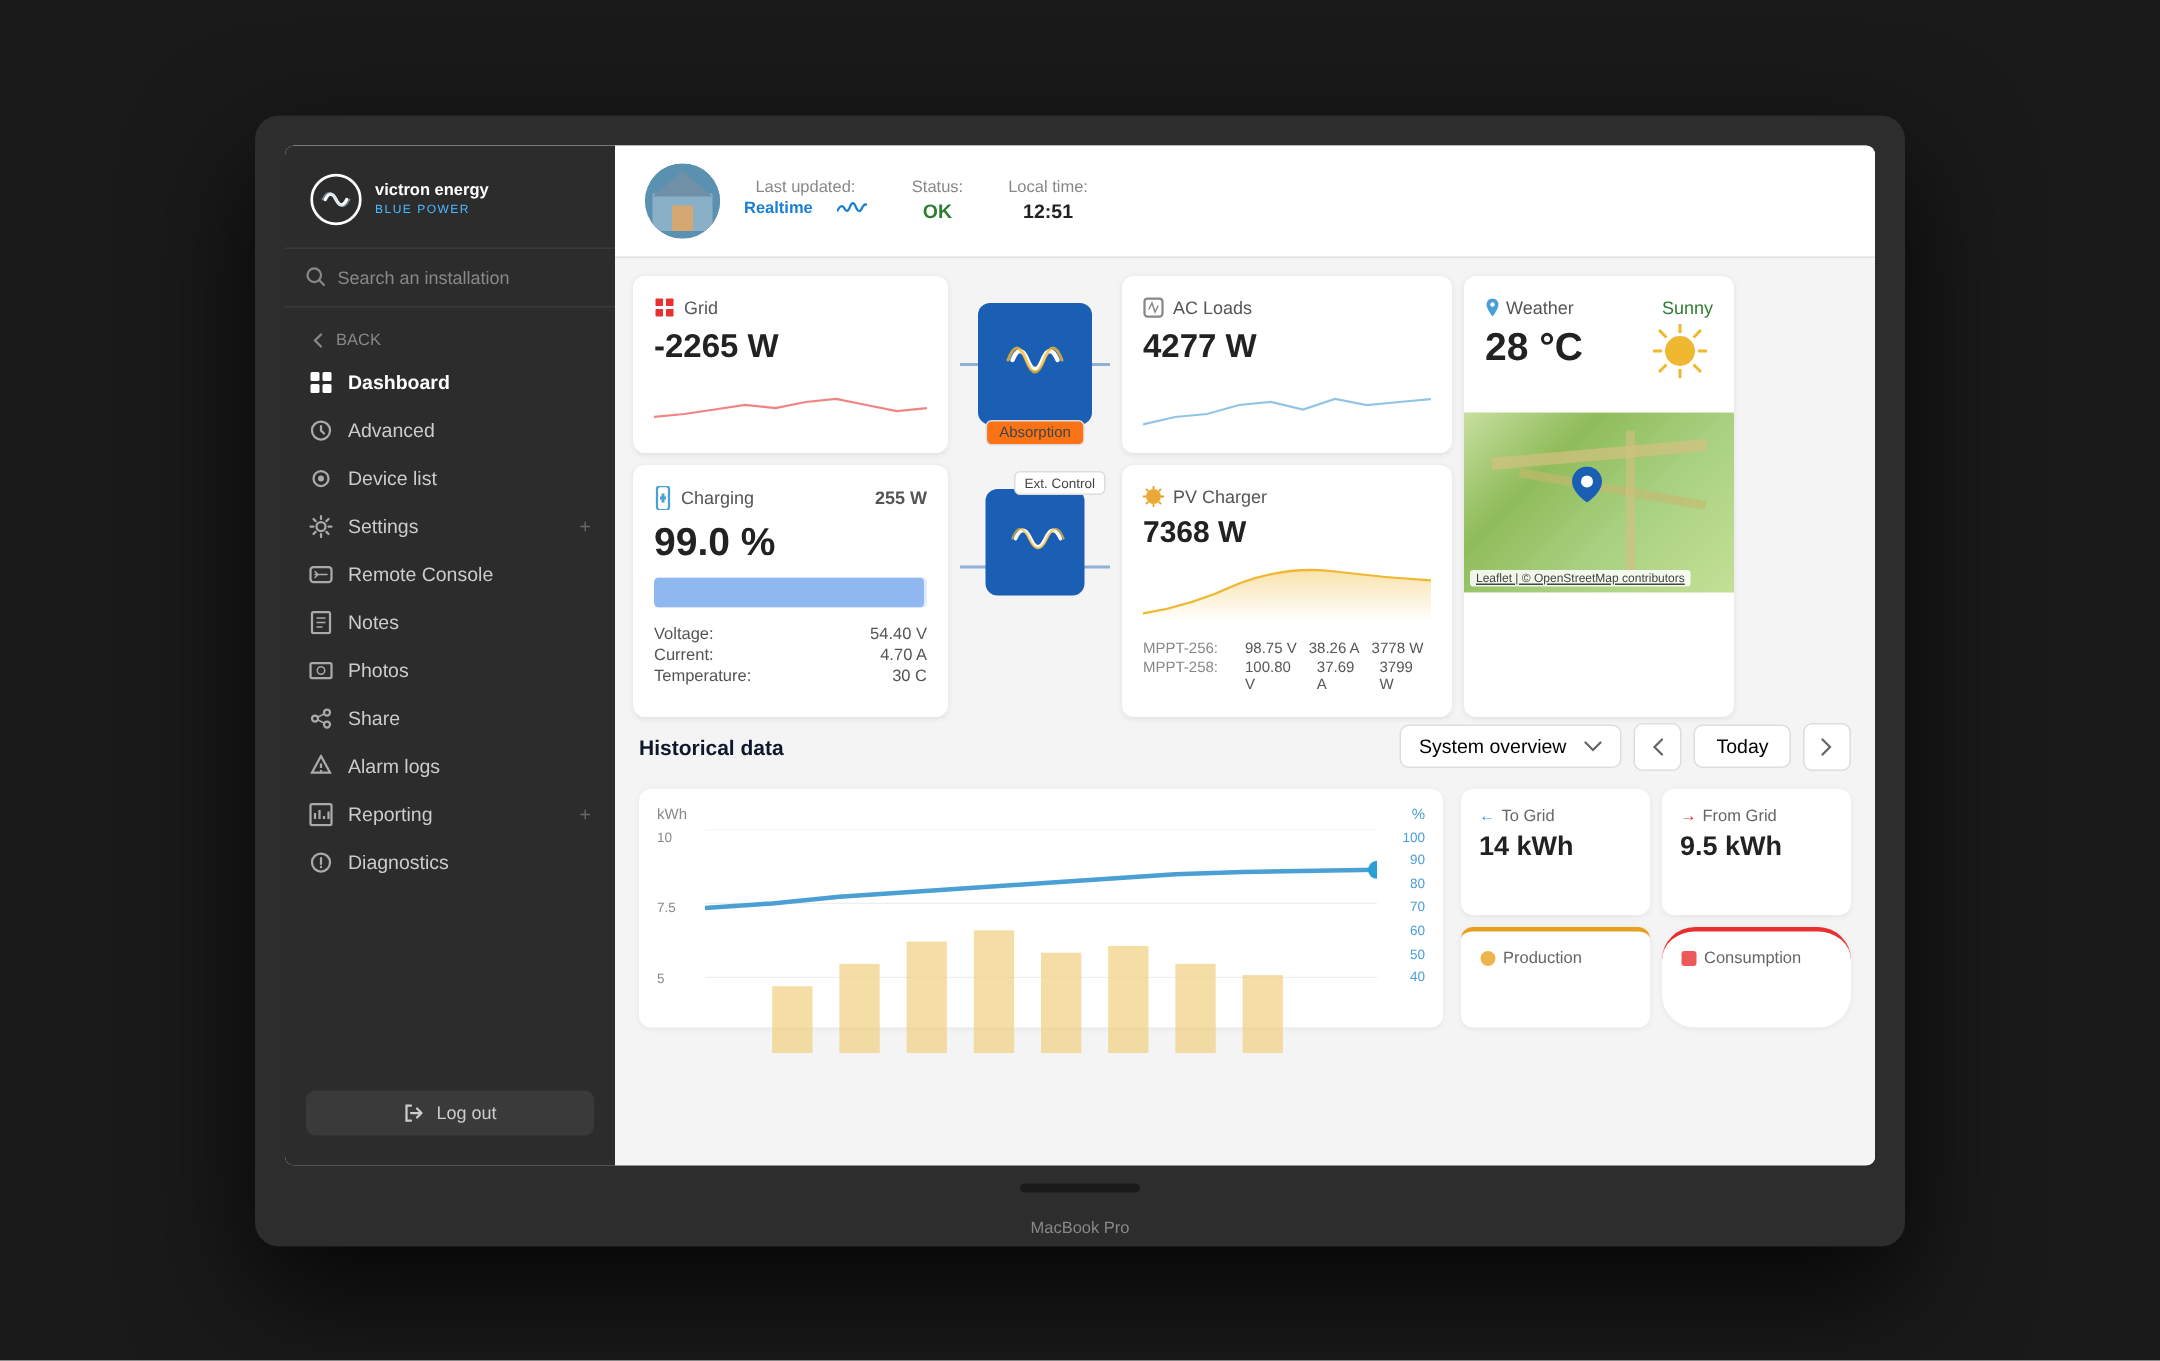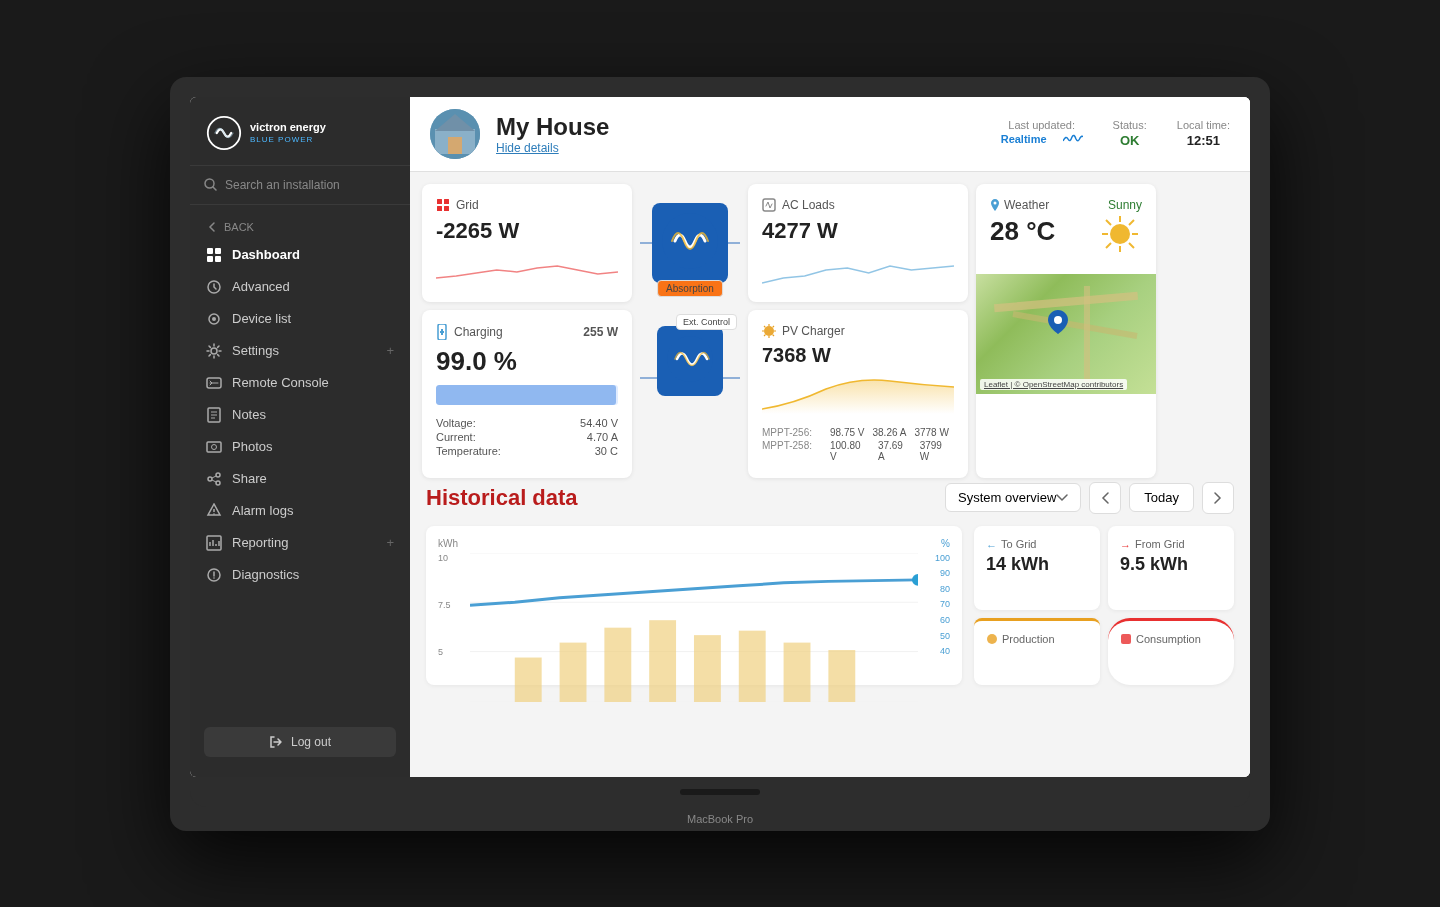--- a/index.html
+++ b/index.html
@@ -249,32 +249,32 @@
       background: #f4f4f4;
       padding: 0 16px 16px;
     }
     .hist-header {
       display: flex;
       align-items: center;
       justify-content: space-between;
       margin-bottom: 12px;
       padding-top: 4px;
     }
-    .hist-title { font-size: 22px; font-weight: 700; color: #b91c1c; }
+    .hist-title { font-size: 14px; font-weight: 700; color: #0f172a; }
     .hist-controls { display: flex; align-items: center; gap: 8px; }
     .system-select {
       border: 1px solid #ddd;
       border-radius: 6px;
       padding: 6px 12px;
       font-size: 13px;
       background: #fff;
       cursor: pointer;
       display: flex;
       align-items: center;
-      gap: 0;
+      gap: 12px;
     }
     .nav-btn {
       width: 32px;
       height: 32px;
       border: 1px solid #ddd;
       border-radius: 6px;
       background: #fff;
       cursor: pointer;
       display: flex;
       align-items: center;
@@ -534,24 +534,20 @@
     <div class="main-content">
 
       <div class="top-header">
         <div class="house-avatar">
           <svg viewBox="0 0 50 50" width="50" height="50">
             <rect width="50" height="50" fill="#5a90b0"></rect>
             <rect x="5" y="20" width="40" height="25" fill="#8ab0c8"></rect>
             <polygon points="25,5 5,22 45,22" fill="#7090a8"></polygon>
             <rect x="18" y="28" width="14" height="17" fill="#d4a870"></rect>
           </svg>
-        </div>
-        <div class="house-info">
-          <div class="house-title">My House</div>
-          <div class="house-link">Hide details</div>
         </div>
         <div class="header-meta">
           <div class="meta-item">
             <div class="meta-label">Last updated:</div>
             <div class="realtime-indicator">
               <span>Realtime</span>
               <svg width="20" height="12" viewBox="0 0 20 12">
                 <path d="M0 8 Q3 2 5 6 Q7 10 9 4 Q11 0 13 6 Q15 10 17 5 Q19 2 20 4" stroke="#1a7fd4" stroke-width="1.5" fill="none"></path>
               </svg>
             </div>

